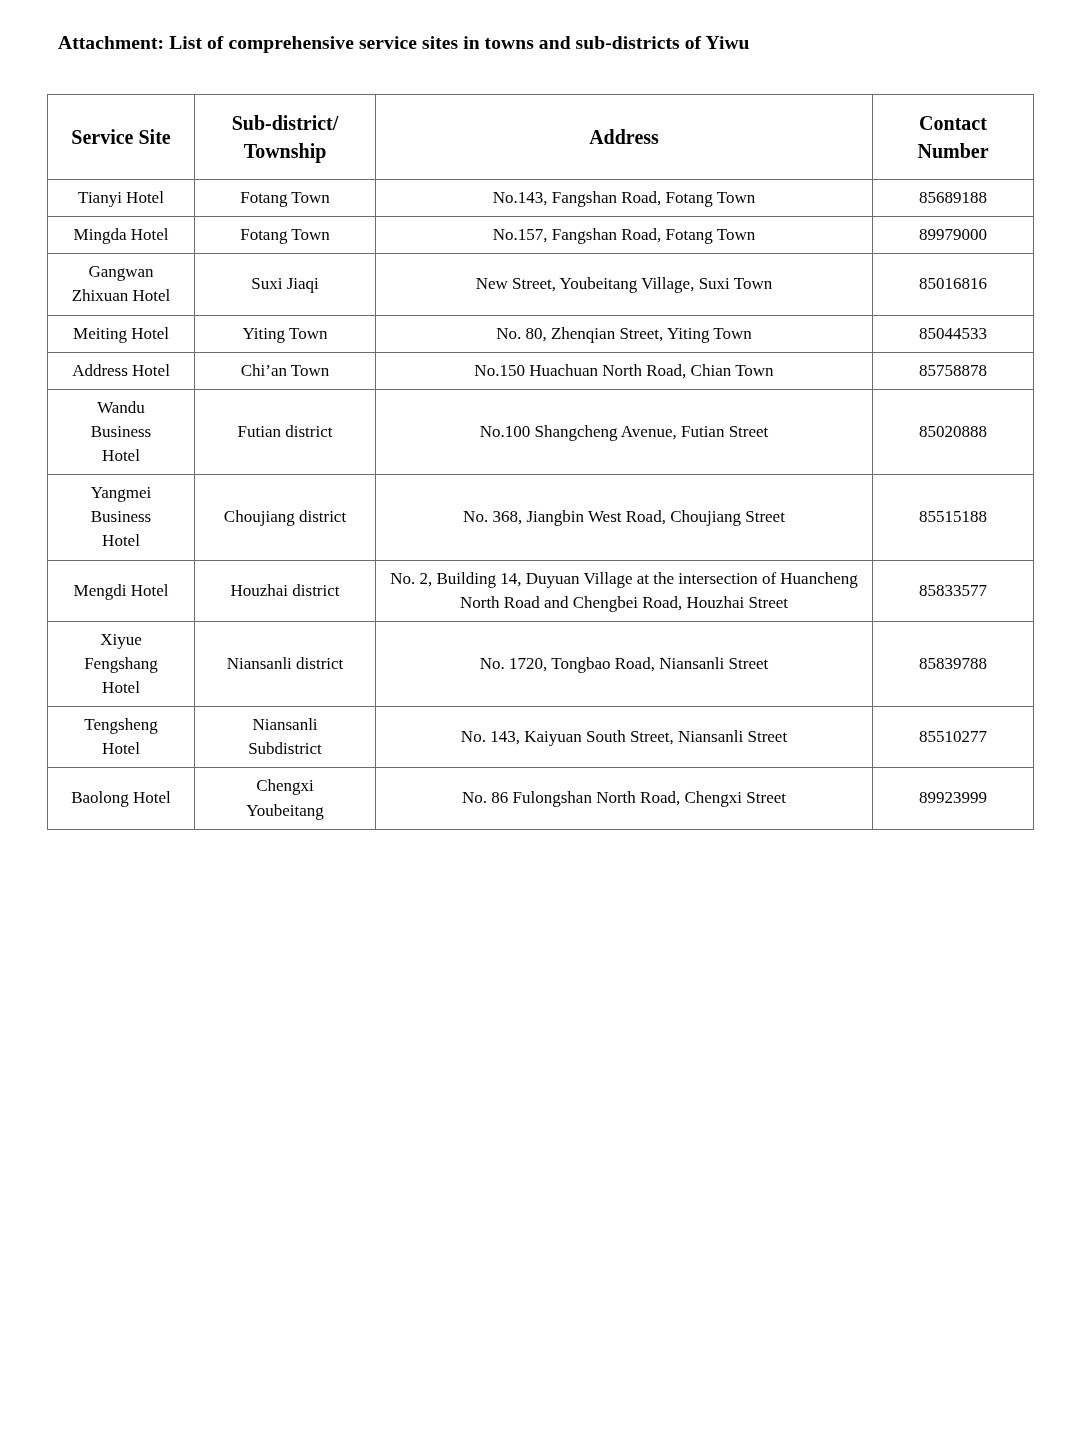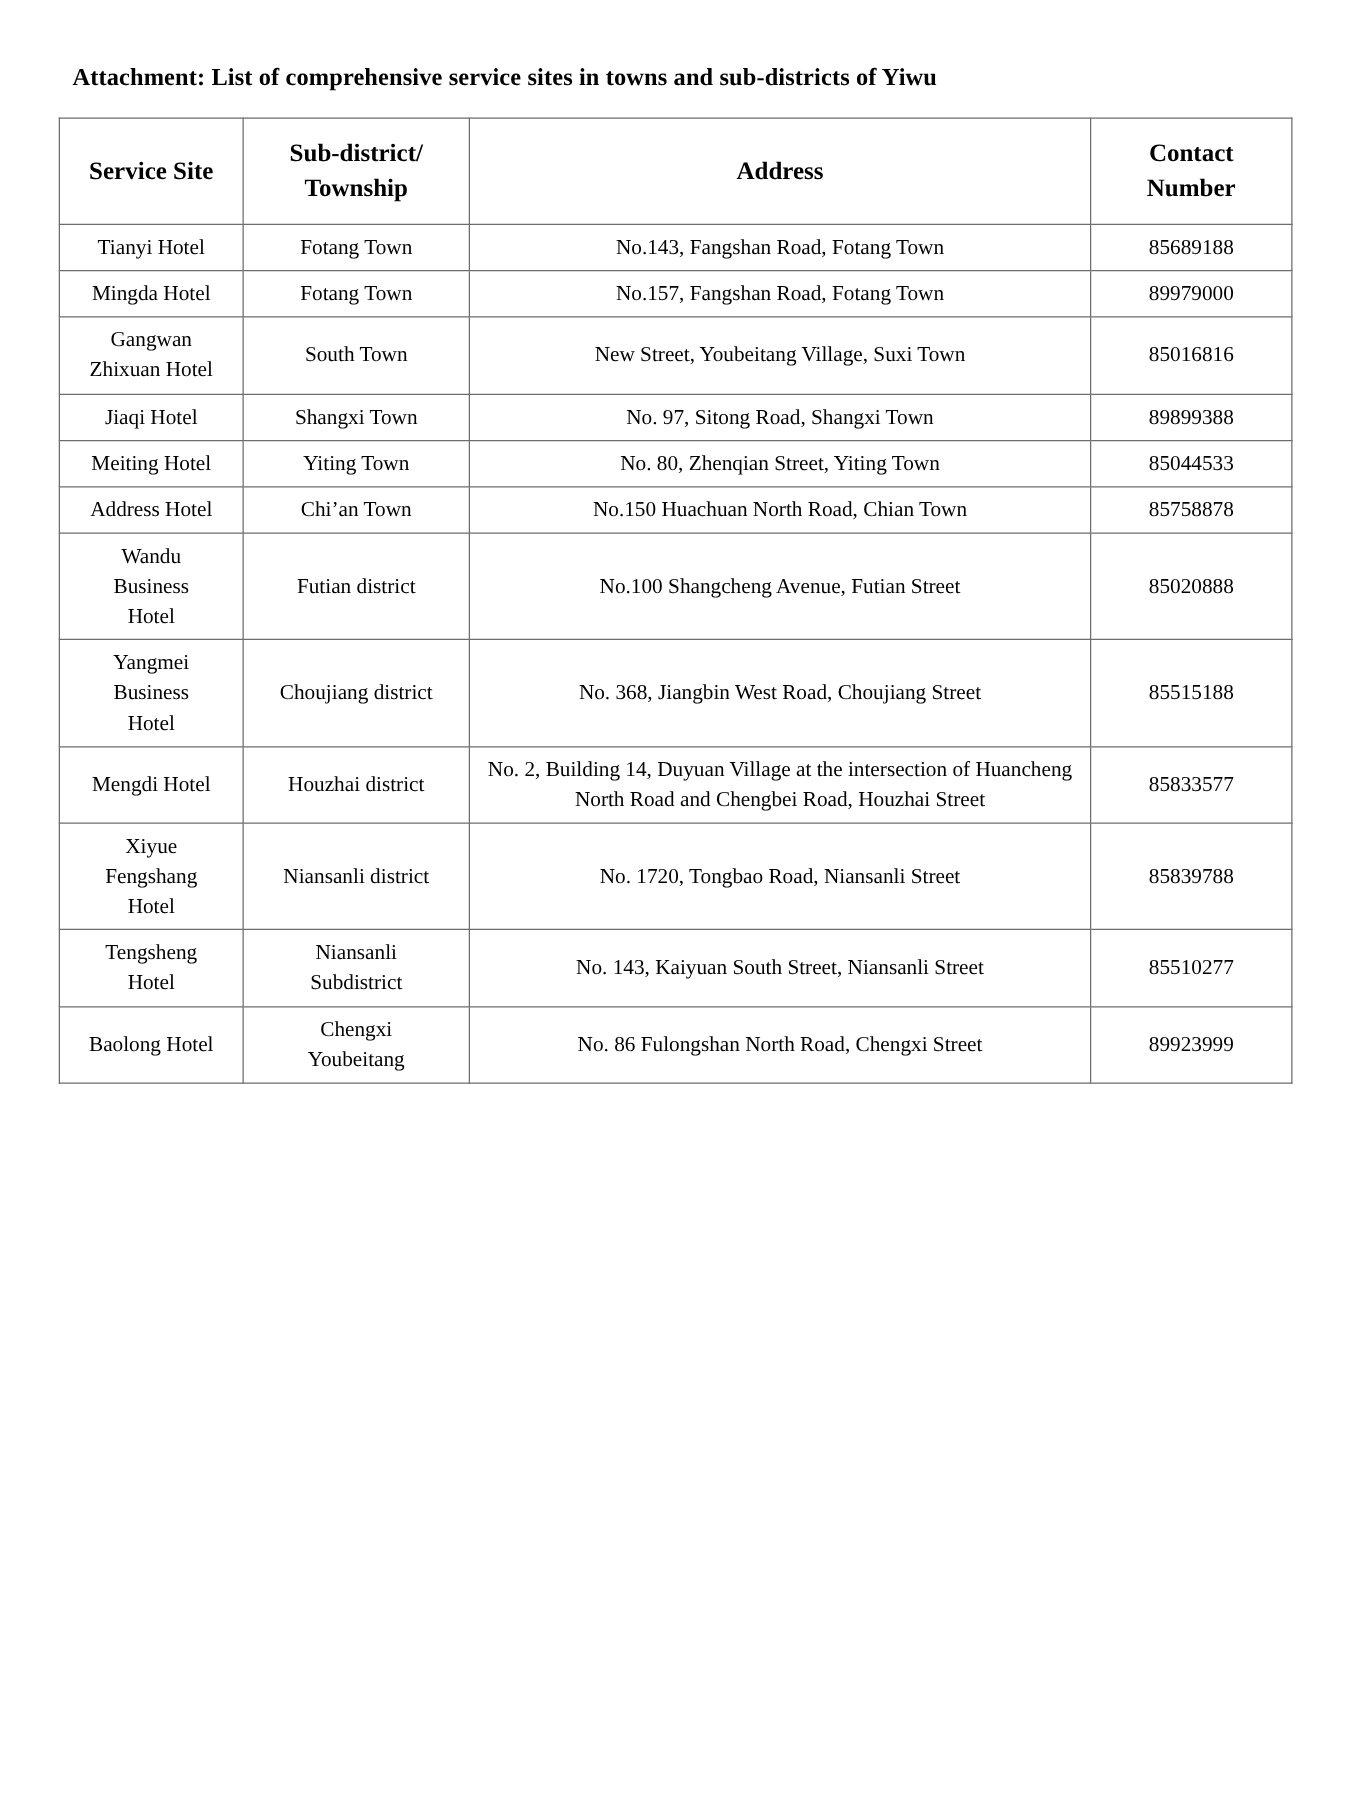--- a/index.html
+++ b/index.html
@@ -18,21 +18,21 @@
   .page {
     position: relative;
     width: 1080px;
     height: 1439px;
     box-sizing: border-box;
     padding: 0;
   }
   .doc-title {
     position: absolute;
     left: 58px;
-    top: 52px;
+    top: 32px;
     font-size: 19.5px;
     font-weight: bold;
     letter-spacing: 0.1px;
     white-space: nowrap;
   }
   .table-wrap {
     position: absolute;
     left: 47px;
     top: 94px;
     width: 986px;
@@ -106,29 +106,23 @@
           </tr>
           <tr>
             <td class="site-cell nowrap-lines">Mingda Hotel</td>
             <td class="sub-cell nowrap-lines">Fotang Town</td>
             <td class="addr-cell">No.157, Fangshan Road, Fotang Town</td>
             <td class="phone-cell">89979000</td>
           </tr>
           <tr>
             <td class="site-cell nowrap-lines">Gangwan
 Zhixuan Hotel</td>
-            <td class="sub-cell nowrap-lines">South Town</td>
+            <td class="sub-cell nowrap-lines">Suxi Jiaqi</td>
             <td class="addr-cell">New Street, Youbeitang Village, Suxi Town</td>
             <td class="phone-cell">85016816</td>
-          </tr>
-          <tr>
-            <td class="site-cell nowrap-lines">Jiaqi Hotel</td>
-            <td class="sub-cell nowrap-lines">Shangxi Town</td>
-            <td class="addr-cell">No. 97, Sitong Road, Shangxi Town</td>
-            <td class="phone-cell">89899388</td>
           </tr>
           <tr>
             <td class="site-cell nowrap-lines">Meiting Hotel</td>
             <td class="sub-cell nowrap-lines">Yiting Town</td>
             <td class="addr-cell">No. 80, Zhenqian Street, Yiting Town</td>
             <td class="phone-cell">85044533</td>
           </tr>
           <tr>
             <td class="site-cell nowrap-lines">Address Hotel</td>
             <td class="sub-cell nowrap-lines">Chi’an Town</td>

